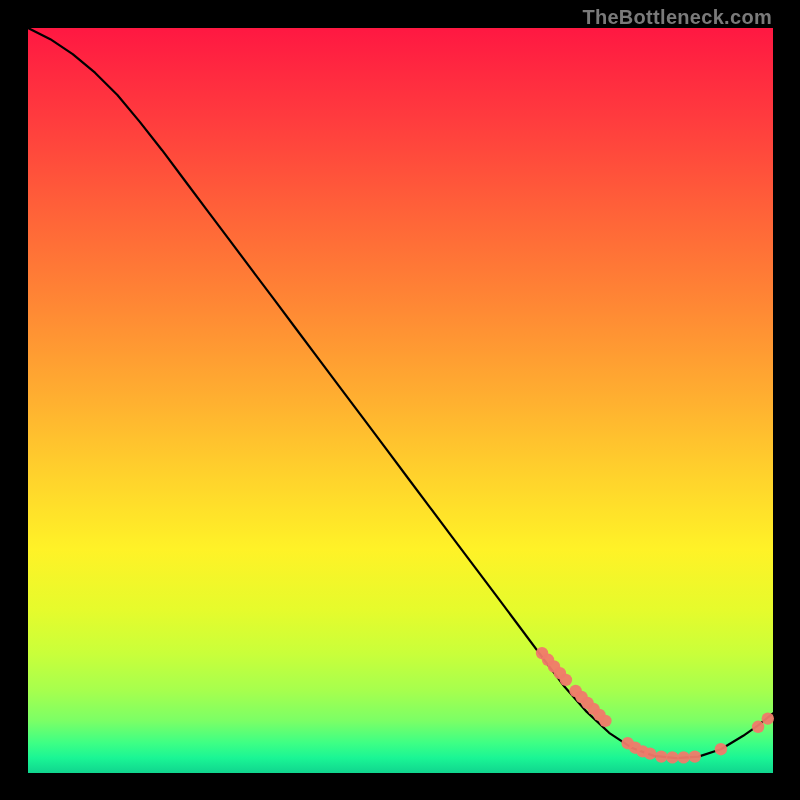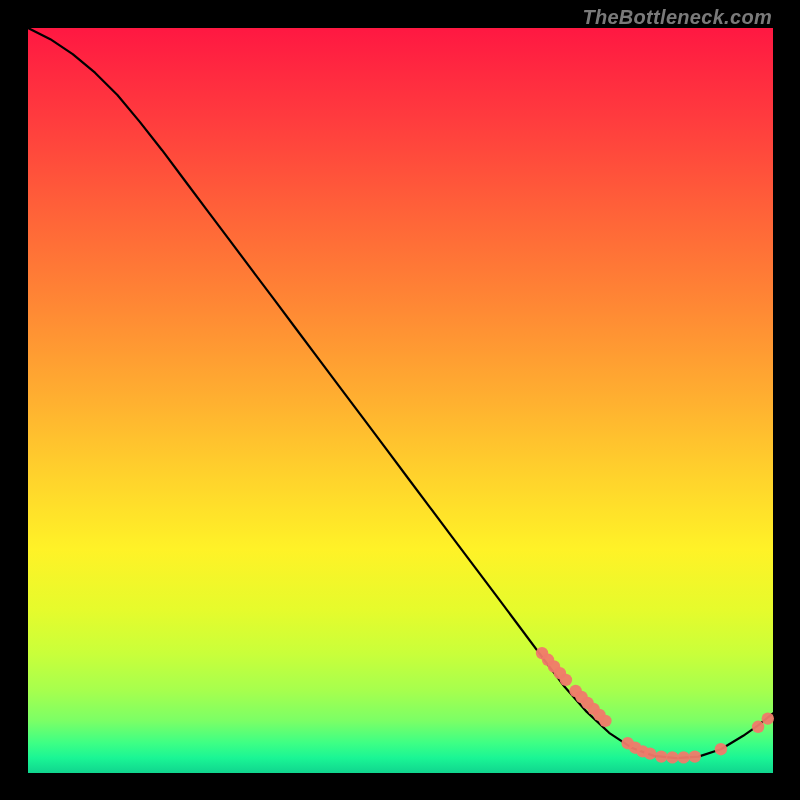--- a/index.html
+++ b/index.html
@@ -8,21 +8,20 @@
     width: 800px;
     height: 800px;
     background: #000;
     overflow: hidden;
     font-family: Arial, Helvetica, sans-serif;
   }
   .chart-wrap {
     position: relative;
     width: 800px;
     height: 800px;
-    font-style: italic;
   }
   .plot-area {
     position: absolute;
     left: 28px;
     top: 28px;
     width: 745px;
     height: 745px;
     
     background: linear-gradient(
       to bottom,

